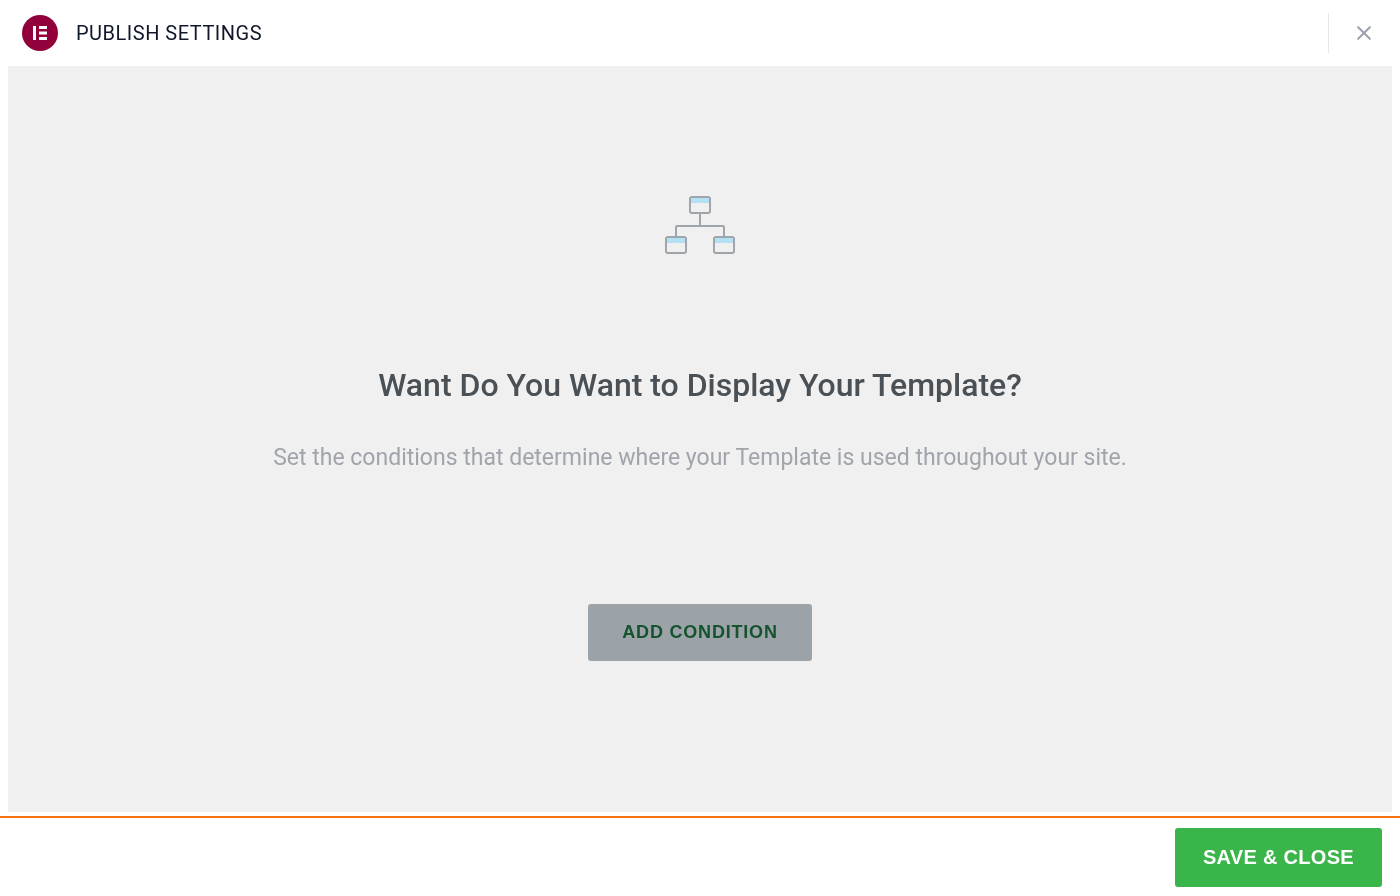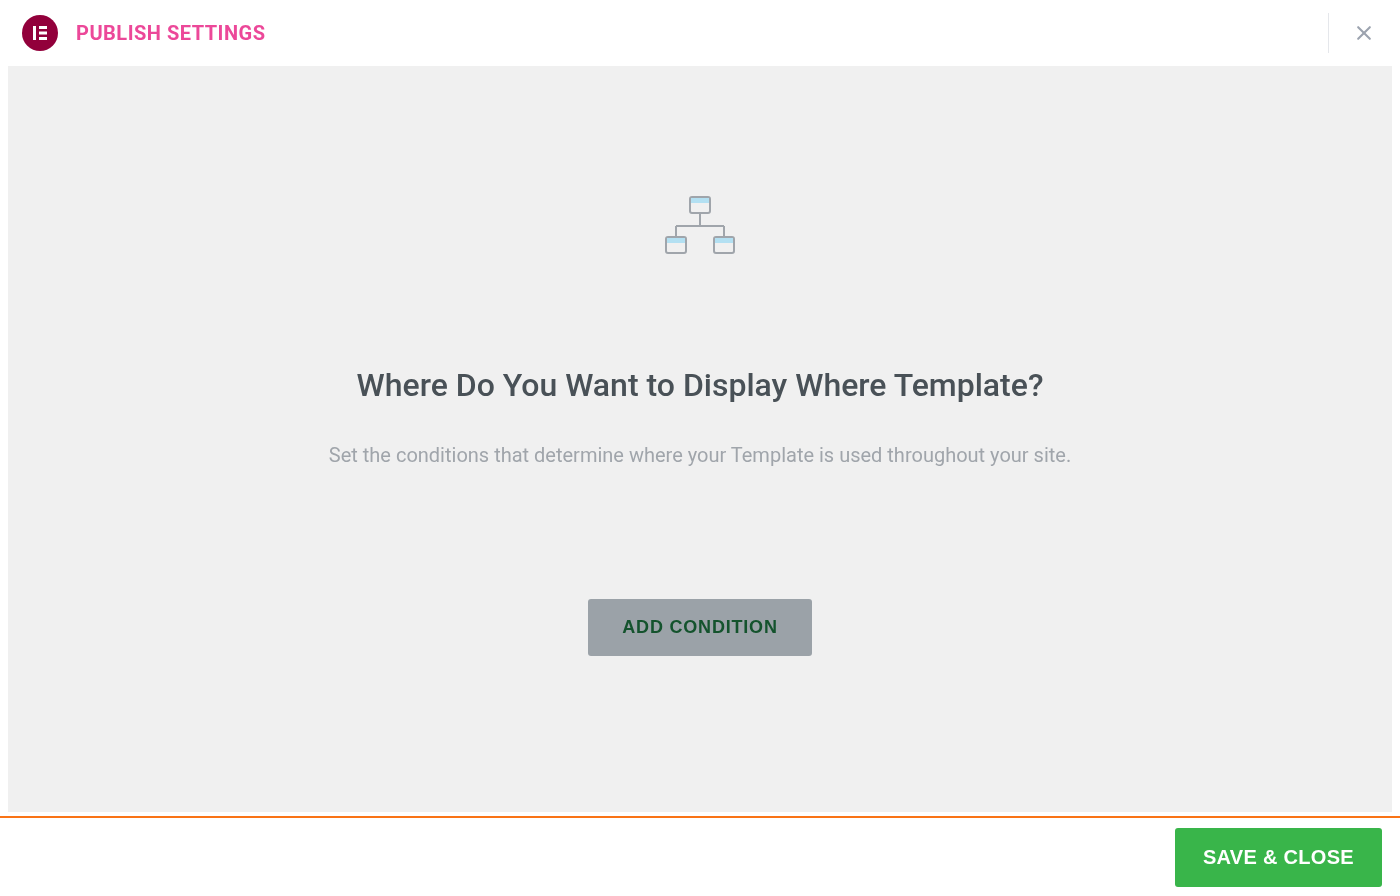--- a/index.html
+++ b/index.html
@@ -36,22 +36,22 @@
       justify-content: center;
       color: #fff;
       font-weight: bold;
       font-size: 18px;
       margin-right: 18px;
       flex-shrink: 0;
     }
     
     .header-title {
       font-size: 20px;
-      font-weight: 700;
-      color: #ec4899;
+      font-weight: 400;
+      color: #0f172a;
       letter-spacing: 0.5px;
     }
     
     .close-btn {
       position: absolute;
       right: 22px;
       top: 50%;
       transform: translateY(-50%);
       width: 30px;
       height: 30px;
@@ -90,21 +90,21 @@
     
     .main-heading {
       font-size: 32px;
       font-weight: 500;
       color: #495157;
       margin-bottom: 36px;
       text-align: center;
     }
     
     .description {
-      font-size: 20px;
+      font-size: 23px;
       color: #a0a5ab;
       text-align: right;
       line-height: 1.55;
       max-width: 900px;
       font-weight: 400;
     }
     
     .add-condition-btn {
       margin-top: 128px;
       background: #9ba2a8;
@@ -178,21 +178,21 @@
       <line x1="60" y1="30" x2="60" y2="41" stroke="#a0a5ab" stroke-width="2"></line>
 
       <rect x="2" y="41" width="20" height="16" rx="2" stroke="#a0a5ab" stroke-width="2" fill="none"></rect>
       <rect x="3" y="42" width="18" height="5" fill="#b3e0f2"></rect>
 
       <rect x="50" y="41" width="20" height="16" rx="2" stroke="#a0a5ab" stroke-width="2" fill="none"></rect>
       <rect x="51" y="42" width="18" height="5" fill="#b3e0f2"></rect>
     </svg>
   </div>
 
-  <h2 class="main-heading">Where Do You Want to Display Where Template?</h2>
+  <h2 class="main-heading">Want Do You Want to Display Your Template?</h2>
 
   <p class="description">
     <span>Set the conditions that determine where your Template is used throughout your site.</span><br>
   </p>
 
   <button class="add-condition-btn">ADD CONDITION</button>
 </div>
 
 <div class="footer">
   <button class="save-close-btn">SAVE &amp; CLOSE</button>

